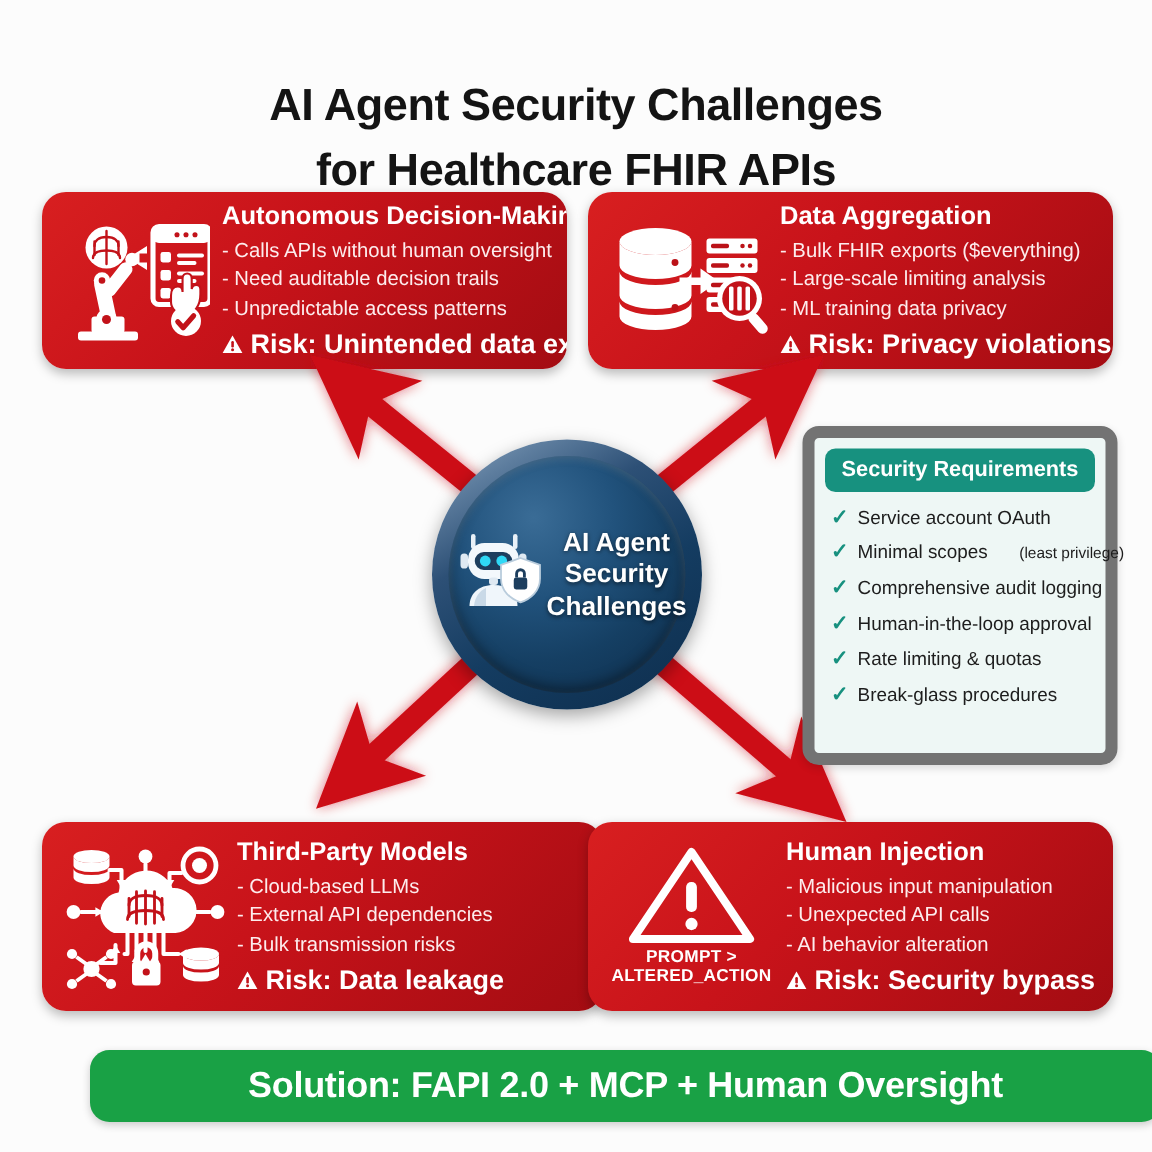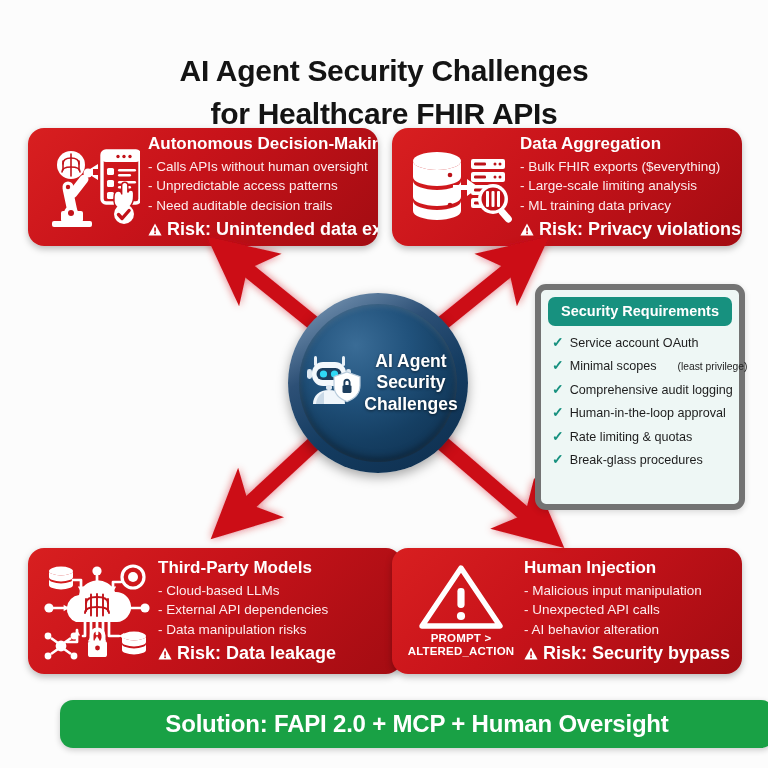--- a/index.html
+++ b/index.html
@@ -133,21 +133,21 @@
     z-index: 2;
     pointer-events: none;
   }
 
   
   #req-panel {
     position: absolute;
     left: 535px; top: 284px;
     width: 210px; height: 226px;
     background: #eef7f5;
-    border: 6px solid #737373;
+    border: 8px solid #737373;
     border-radius: 11px;
     box-sizing: border-box;
     box-shadow: 0 2px 6px rgba(0,0,0,0.14);
     z-index: 4;
     padding: 7px 7px 6px 7px;
   }
   #req-header {
     background: #17917f;
     color: #ffffff;
     border-radius: 7px;
@@ -289,22 +289,22 @@
                    c1.7 0 3 1.3 3 3.3 v7 c0.4 -1.6 1.6 -2.6 3 -2.6 c1.6 0 2.8 1.2 2.8 3 v3
                    c0 8 -4 13.4 -10.6 13.4 c-5 0 -9 -3.4 -9 -8 z" fill="#ffffff" stroke="#c21219" stroke-width="1.4"></path>
           <circle cx="80" cy="73" r="10" fill="#ffffff"></circle>
           <path d="M74.5 73.5 l3.6 4 l7 -8" stroke="#c21219" stroke-width="3.4" fill="none" stroke-linecap="round" stroke-linejoin="round"></path>
         </g>
       </svg>
     </div>
     <div class="card-body">
       <div class="card-title">Autonomous Decision-Making</div>
       <div class="bullet">- Calls APIs without human oversight</div>
+      <div class="bullet">- Need auditable decision trails</div>
       <div class="bullet">- Unpredictable access patterns</div>
-      <div class="bullet">- Need auditable decision trails</div>
       <div class="risk">
         <svg class="wtri" width="14" height="13" viewBox="0 0 14 13">
           <path d="M7 0.6 L13.6 12.4 L0.4 12.4 Z" fill="#ffffff"></path>
           <rect x="6.2" y="4.3" width="1.7" height="4.4" rx="0.8" fill="#c21219"></rect>
           <circle cx="7.05" cy="10.2" r="1" fill="#c21219"></circle>
         </svg>
         <span>Risk: Unintended data exposure</span>
       </div>
     </div>
   </div>
@@ -512,21 +512,21 @@
             <path d="M76 76 l5.4 -3.2 v6.4 z"></path>
             <path d="M34 70 l-3.2 5.4 h6.4 z"></path>
           </g>
         </g>
       </svg>
     </div>
     <div class="card-body">
       <div class="card-title">Third-Party Models</div>
       <div class="bullet">- Cloud-based LLMs</div>
       <div class="bullet">- External API dependencies</div>
-      <div class="bullet">- Data manipulation risks</div>
+      <div class="bullet">- Bulk transmission risks</div>
       <div class="risk">
         <svg class="wtri" width="14" height="13" viewBox="0 0 14 13">
           <path d="M7 0.6 L13.6 12.4 L0.4 12.4 Z" fill="#ffffff"></path>
           <rect x="6.2" y="4.3" width="1.7" height="4.4" rx="0.8" fill="#c21219"></rect>
           <circle cx="7.05" cy="10.2" r="1" fill="#c21219"></circle>
         </svg>
         <span>Risk: Data leakage</span>
       </div>
     </div>
   </div>

